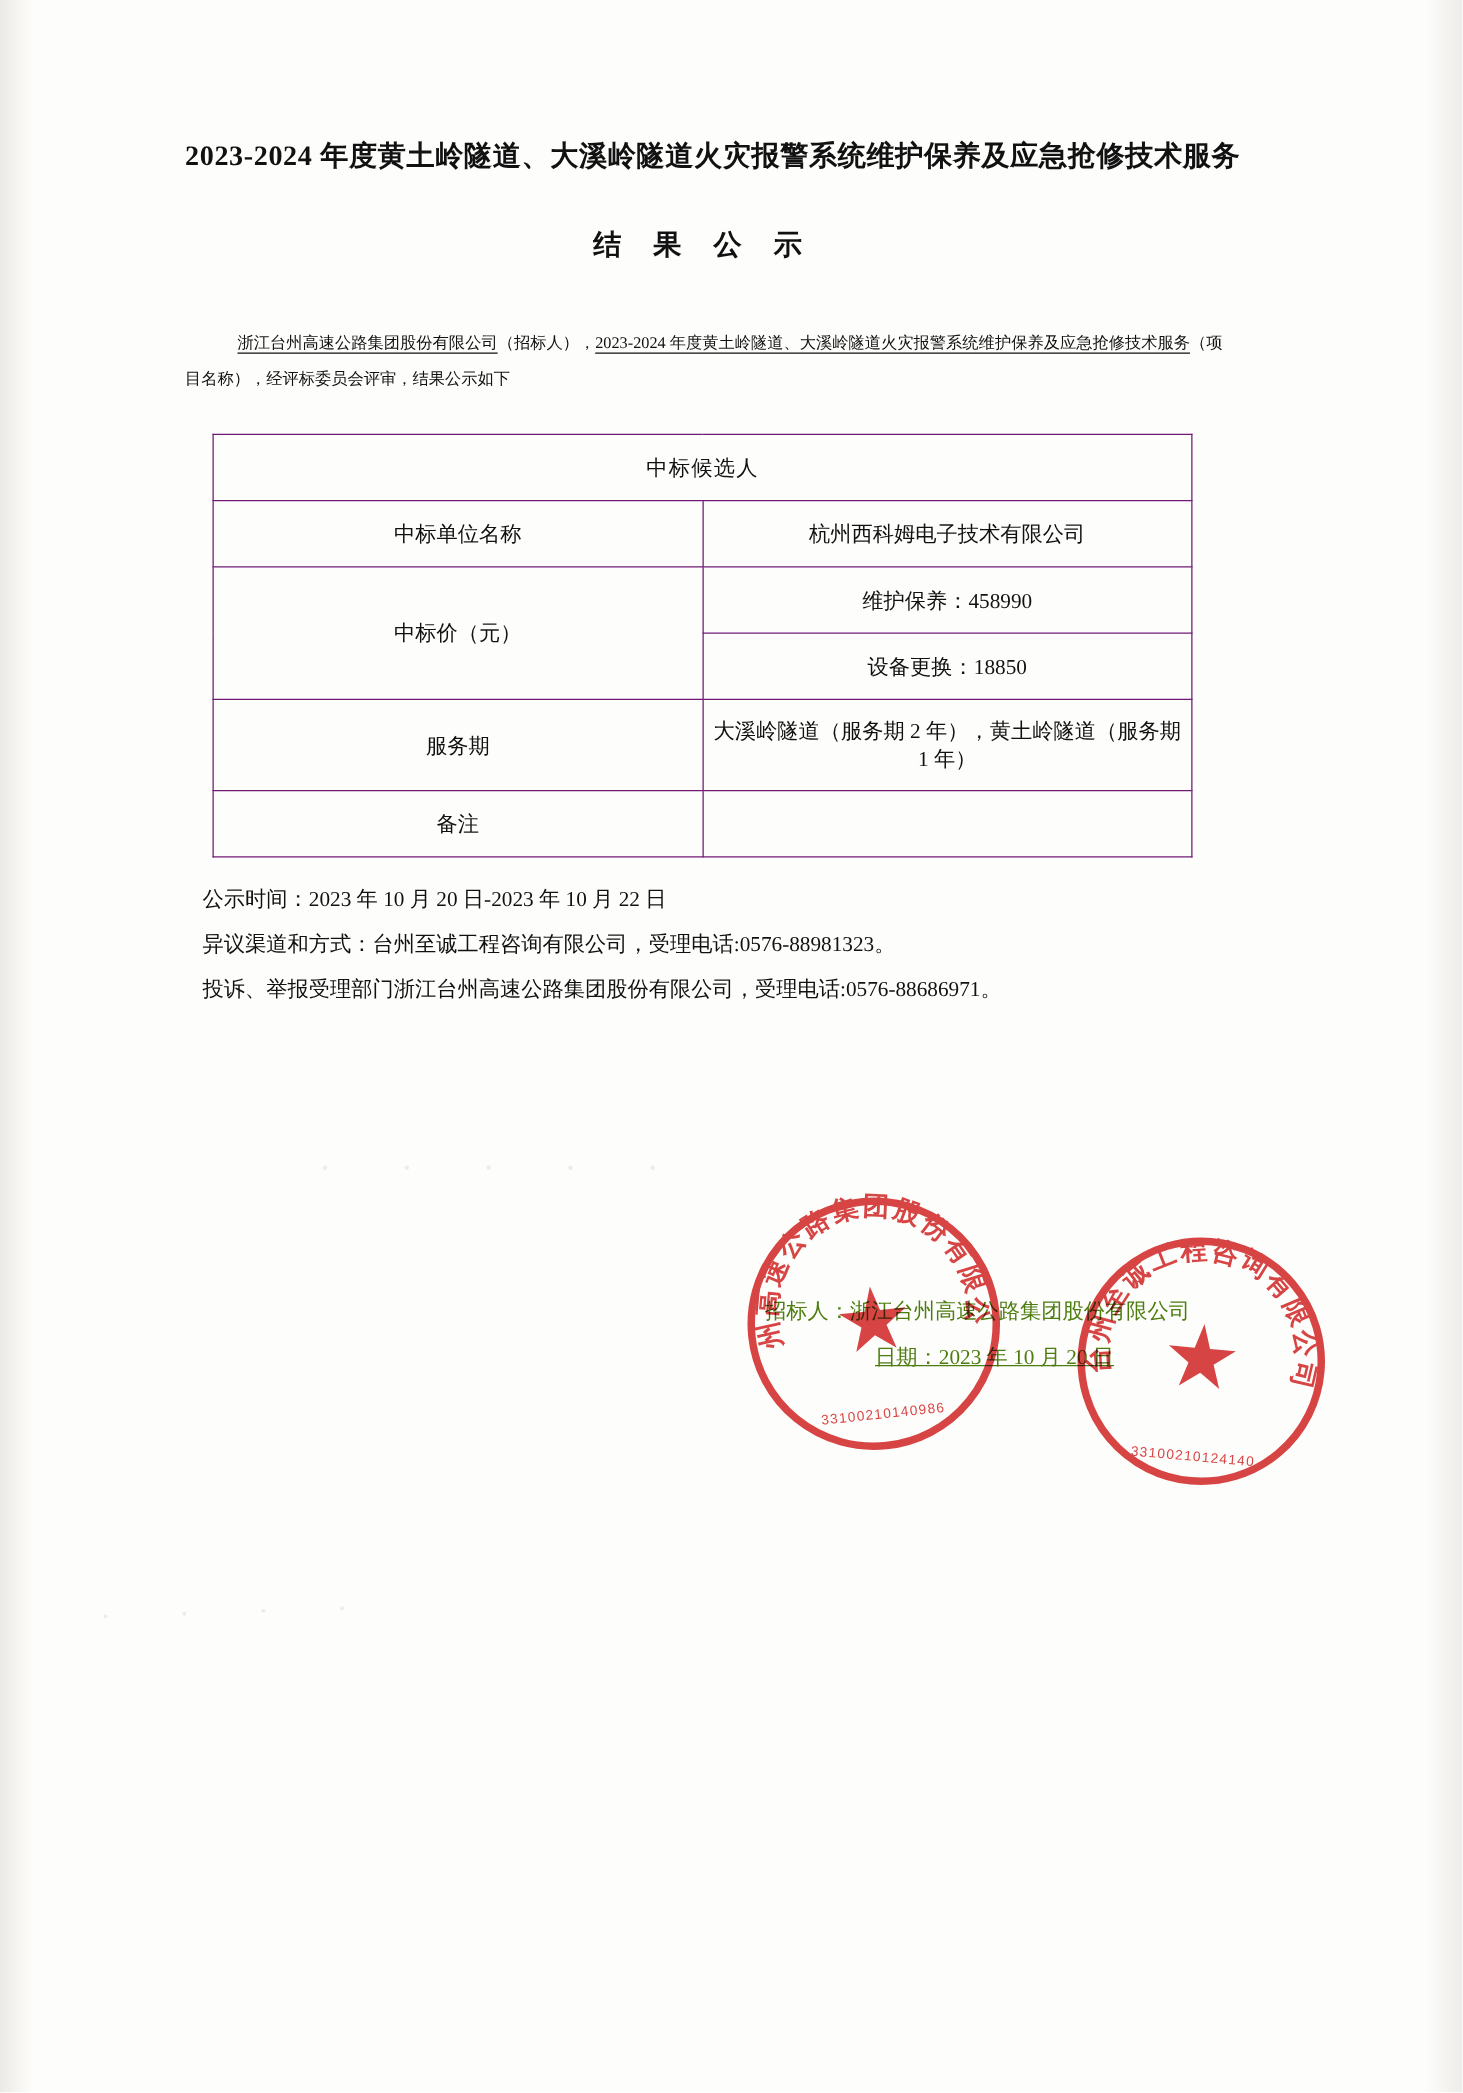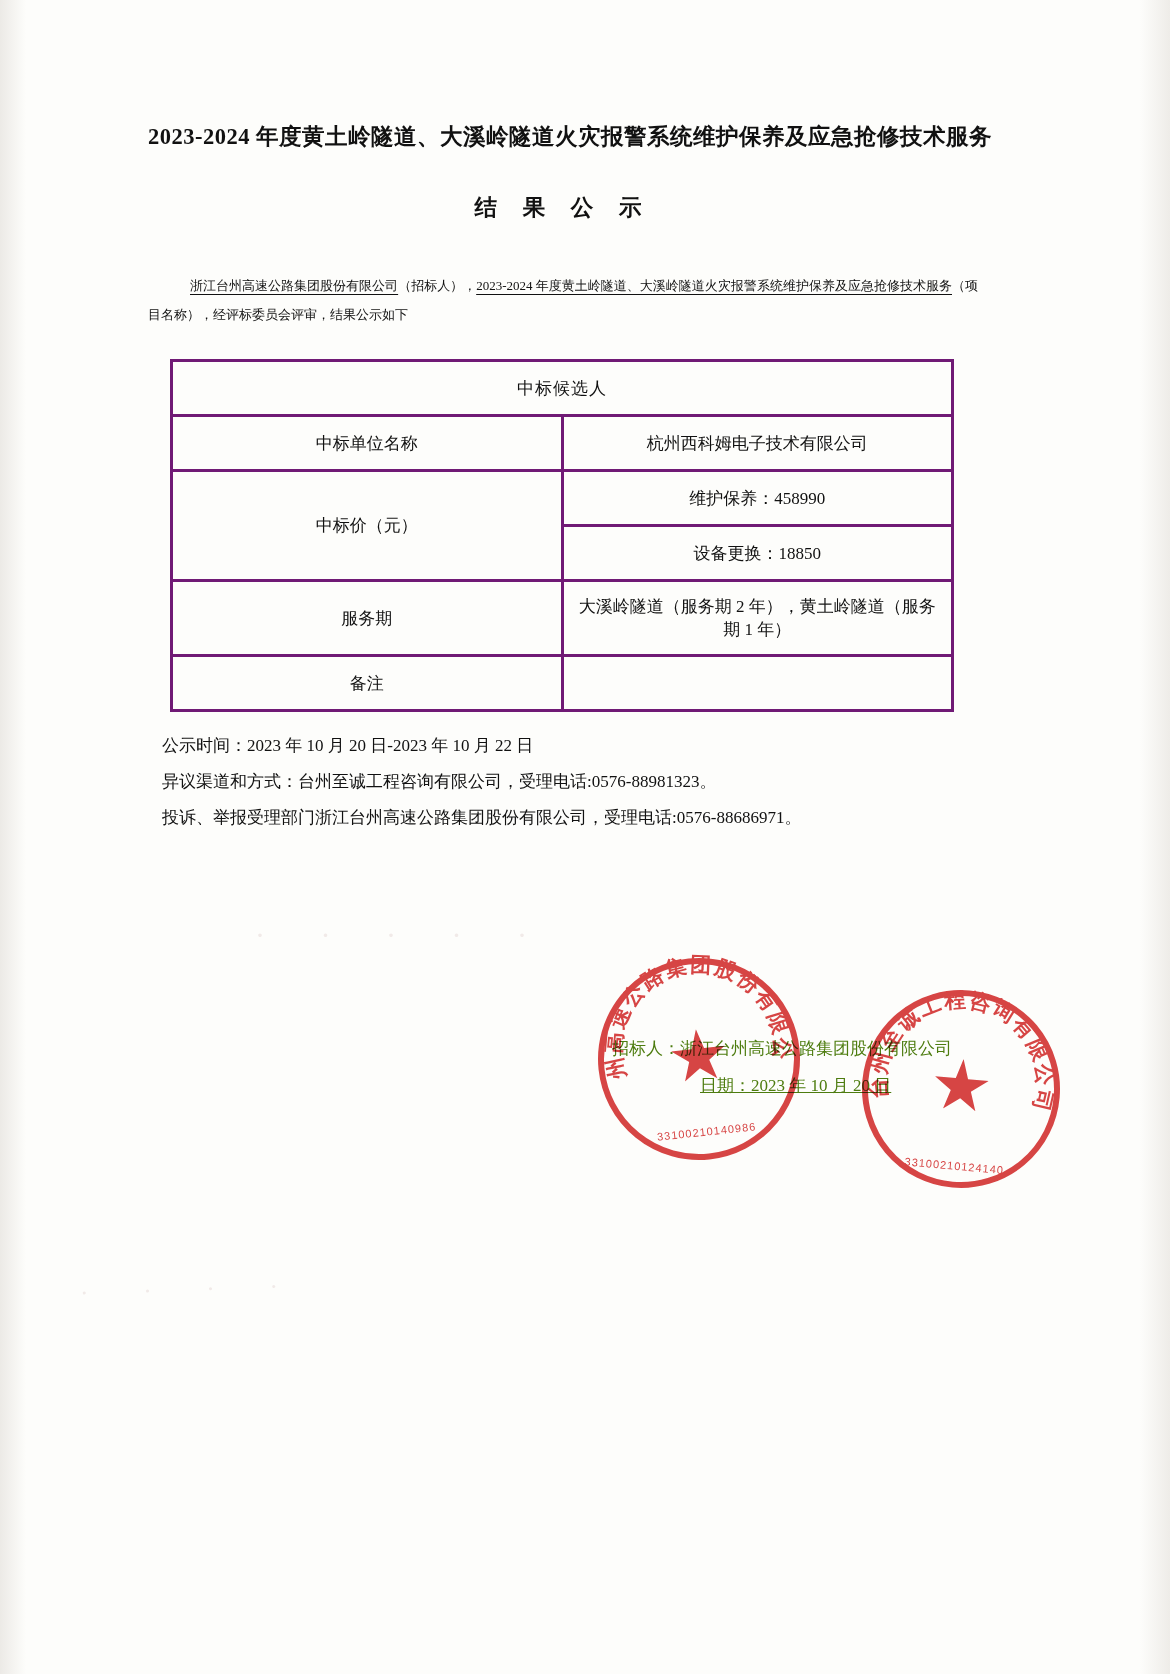--- a/index.html
+++ b/index.html
@@ -36,21 +36,21 @@
     position: absolute;
     right: 0; top: 0; bottom: 0;
     width: 30px;
     background: linear-gradient(to left, #eeece8, rgba(255,255,255,0));
     pointer-events: none;
   }
 
   .content {
     position: absolute;
     left: 148px;
-    top: 120px;
+    top: 108px;
     width: 830px;
   }
 
   .doc-title {
     font-size: 22.5px;
     font-weight: 700;
     text-align: center;
     letter-spacing: 0.5px;
     line-height: 1.5;
     margin: 0 0 0 0;
@@ -77,21 +77,21 @@
   }
 
   table.result {
     margin-top: 30px;
     border-collapse: collapse;
     width: 784px;
     margin-left: 22px;
     table-layout: fixed;
   }
   table.result td {
-    border: 3px solid #701a75;
+    border: 1px solid #701a75;
     font-size: 17px;
     padding: 13px 8px;
     text-align: center;
     vertical-align: middle;
     height: 26px;
   }
   td.label {
     width: 150px;
     font-weight: 400;
   }

